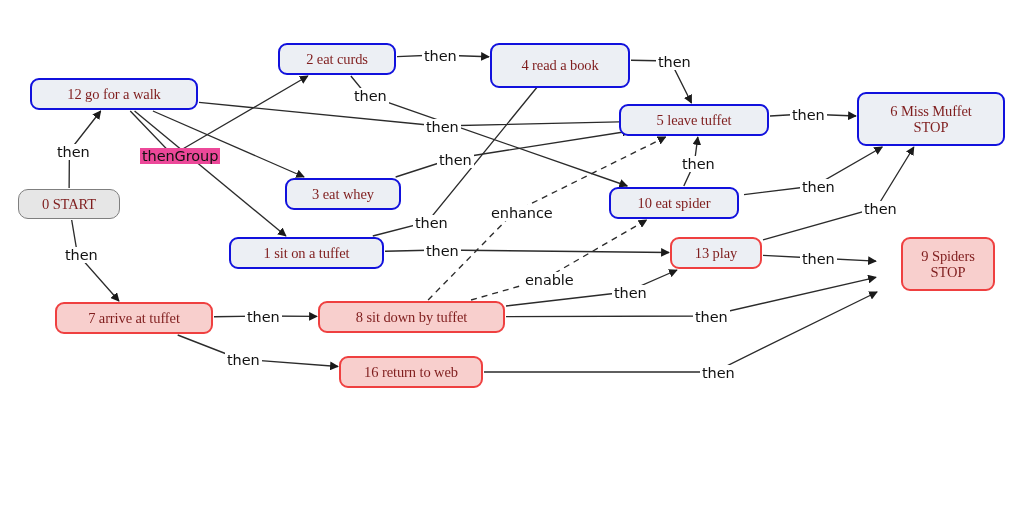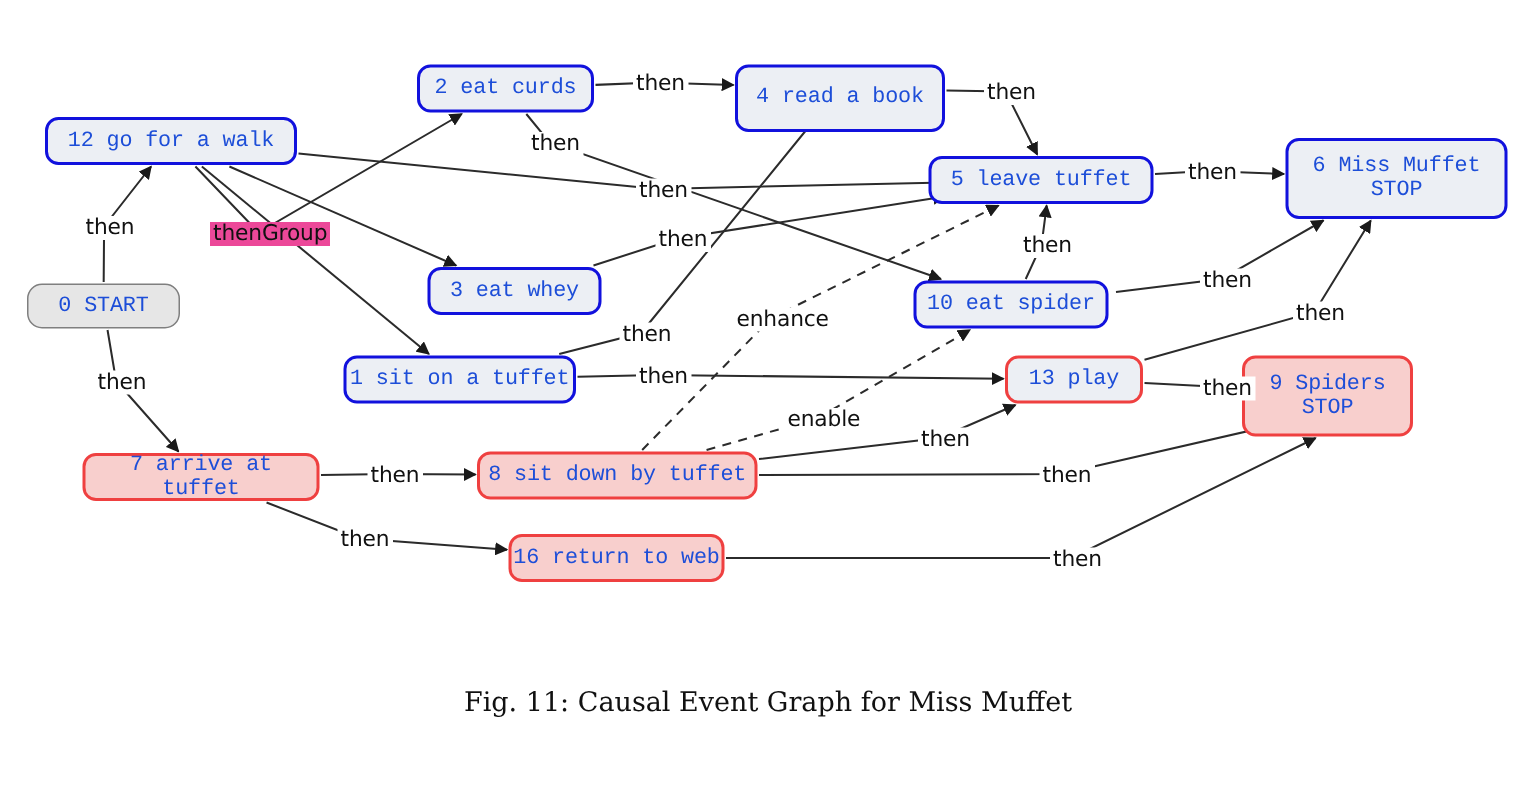--- a/index.html
+++ b/index.html
@@ -24,24 +24,24 @@
     height: 440px;
   }
   .node-box {
     position: absolute;
     box-sizing: border-box;
     border-radius: 9px;
     display: flex;
     align-items: center;
     justify-content: center;
     text-align: center;
-    font-family: Liberation Mono, monospace;
+    font-family: Liberation Serif, serif;
     font-size: 14.5px;
     line-height: 1.12;
-    color: #1d4ed8;
+    color: #7f1d1d;
     white-space: pre-line;
     letter-spacing: -0.1px;
     z-index: 5;
   }
   .node-blue {
     border: 2px solid #1111dd;
     background: #eceff4;
   }
   .node-red {
     border: 2.4px solid #ef4040;
@@ -121,21 +121,21 @@
       <div class="node-box node-blue" style="left: 30px; top: 78px; width: 168px; height: 32px;">12 go for a walk</div>
       <div class="node-box node-blue" style="left: 278px; top: 43px; width: 118px; height: 32px;">2 eat curds</div>
       <div class="node-box node-blue" style="left: 490px; top: 43px; width: 140px; height: 45px;">4 read a book</div>
       <div class="node-box node-blue" style="left: 285px; top: 178px; width: 116px; height: 32px;">3 eat whey</div>
       <div class="node-box node-blue" style="left: 229px; top: 237px; width: 155px; height: 32px;">1 sit on a tuffet</div>
       <div class="node-box node-blue" style="left: 619px; top: 104px; width: 150px; height: 32px;">5 leave tuffet</div>
       <div class="node-box node-blue" style="left: 857px; top: 92px; width: 148px; height: 54px;">6 Miss Muffet
 STOP</div>
       <div class="node-box node-blue" style="left: 609px; top: 187px; width: 130px; height: 32px;">10 eat spider</div>
       <div class="node-box node-redblue" style="left: 670px; top: 237px; width: 92px; height: 32px;">13 play</div>
-      <div class="node-box node-red" style="left: 828px; top: 237px; width: 114px; height: 54px;">9 Spiders
+      <div class="node-box node-red" style="left: 901px; top: 237px; width: 94px; height: 54px;">9 Spiders
 STOP</div>
       <div class="node-box node-red" style="left: 55px; top: 302px; width: 158px; height: 32px;">7 arrive at tuffet</div>
       <div class="node-box node-red" style="left: 318px; top: 301px; width: 187px; height: 32px;">8 sit down by tuffet</div>
       <div class="node-box node-red" style="left: 339px; top: 356px; width: 144px; height: 32px;">16 return to web</div>
     </div>
   <div id="label-layer">
       <div class="edge-label" style="left: 55px; top: 144px; background: rgb(255, 255, 255); padding: 0px 2px;">then</div>
       <div class="edge-label" style="left: 63px; top: 247px; background: rgb(255, 255, 255); padding: 0px 2px;">then</div>
       <div class="edge-label" style="left: 140px; top: 148px; background: #ec4899; padding: 0px 2px;">thenGroup</div>
       <div class="edge-label" style="left: 424px; top: 119px; background: rgb(255, 255, 255); padding: 0px 2px;">then</div>
@@ -152,14 +152,13 @@
       <div class="edge-label" style="left: 800px; top: 251px; background: rgb(255, 255, 255); padding: 0px 2px;">then</div>
       <div class="edge-label" style="left: 245px; top: 309px; background: rgb(255, 255, 255); padding: 0px 2px;">then</div>
       <div class="edge-label" style="left: 225px; top: 352px; background: rgb(255, 255, 255); padding: 0px 2px;">then</div>
       <div class="edge-label" style="left: 612px; top: 285px; background: rgb(255, 255, 255); padding: 0px 2px;">then</div>
       <div class="edge-label" style="left: 693px; top: 309px; background: rgb(255, 255, 255); padding: 0px 2px;">then</div>
       <div class="edge-label" style="left: 700px; top: 365px; background: rgb(255, 255, 255); padding: 0px 2px;">then</div>
       <div class="edge-label" style="left: 489px; top: 205px; background: rgb(255, 255, 255); padding: 0px 2px;">enhance</div>
       <div class="edge-label" style="left: 523px; top: 272px; background: rgb(255, 255, 255); padding: 0px 2px;">enable</div>
     </div>
 
-  <div id="caption">Fig. 11: Causal Event Graph for Miss Muffet</div>
 </div>
 
 </body></html>

